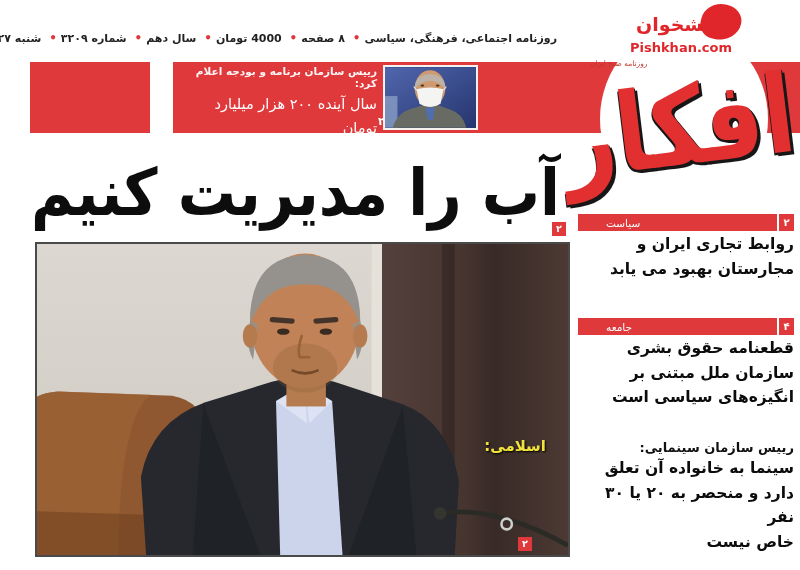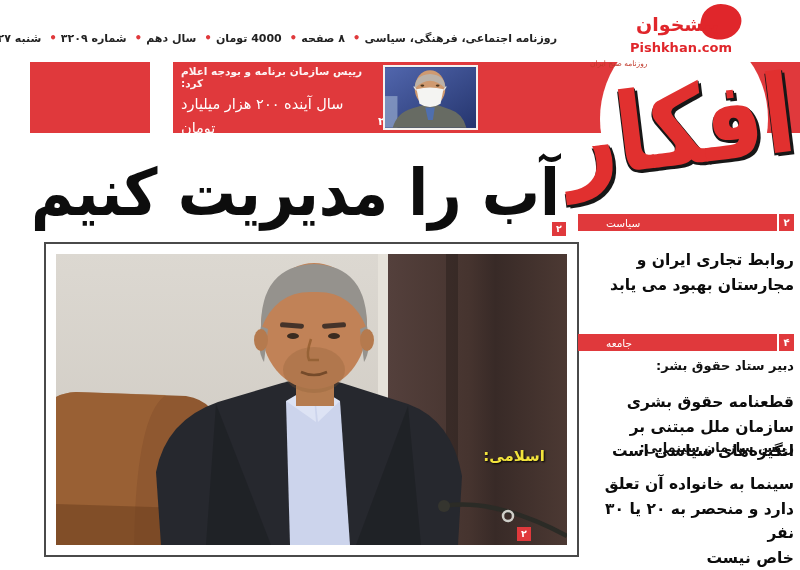--- a/index.html
+++ b/index.html
@@ -13,21 +13,21 @@
              color:#222;direction:rtl;}
   .info-item{display:inline;}
   .info-item:not(:last-child)::after{content:"•";color:#e0393c;margin:0 4px;font-size:12px;}
 
   
   .band{top:62px;height:71px;background:#e0393c;}
   #band-left{left:30px;width:120px;}
   #teaser-box{left:173px;width:417px;}
   #band-right{left:575px;width:225px;}
 
-  #teaser-text{position:absolute;left:8px;top:3px;width:196px;text-align:left;color:#fff;}
+  #teaser-text{position:absolute;left:8px;top:3px;width:196px;text-align:right;color:#fff;}
   #teaser-kicker{font-size:10.5px;font-weight:bold;opacity:.95;margin-bottom:3px;}
   #teaser-headline{font-size:14.5px;font-weight:normal;line-height:24px;white-space:pre-line;}
   #teaser-page{position:absolute;left:205px;bottom:5px;color:#fff;font-size:11px;font-weight:bold;}
   #teaser-photo{position:absolute;left:210px;top:3px;width:95px;height:65px;background:#2c3f7d;
                 border:2px solid #f4f2ef;box-sizing:border-box;}
   #teaser-photo svg{display:block;width:100%;height:100%;}
 
   
   #logo-blob{left:600px;top:26px;width:168px;height:186px;background:#fff;border-radius:50%;}
   #pishkhan-blob{left:701px;top:4px;width:40px;height:36px;background:#e0262b;
@@ -44,42 +44,42 @@
   #lead-kicker{left:50px;top:143px;width:510px;text-align:center;font-size:13px;font-weight:bold;
                color:#111;white-space:nowrap;}
   #lead-headline{left:35px;top:155px;width:525px;text-align:center;font-size:58px;font-weight:bold;
                  color:#0d0d0d;transform:scaleY(1.12);transform-origin:top center;white-space:nowrap;}
   .page-badge{width:14px;height:14px;background:#e0393c;color:#fff;font-size:9.5px;font-weight:bold;
               text-align:center;line-height:14px;}
   #lead-page{left:552px;top:222px;}
 
   
   #photo-frame{left:35px;top:242px;width:535px;height:315px;background:#fff;
-               border:2px solid #4a4a4a;box-sizing:border-box;padding:10px;margin-left:9px;}
+               border:2px solid #4a4a4a;box-sizing:border-box;}
   #photo-inner{position:relative;width:100%;height:100%;overflow:hidden;background:#d9d5ce;}
   #photo-inner svg{display:block;width:100%;height:100%;}
   #caption-speaker{position:absolute;right:22px;top:193px;color:#f2e33c;font-size:15px;
                    font-weight:bold;text-shadow:1px 1px 2px #000;}
   #caption-text{position:absolute;left:0;right:0;bottom:26px;text-align:center;color:#fff;
                 font-size:19px;font-weight:bold;
                 text-shadow:-1.5px 0 #000,1.5px 0 #000,0 -1.5px #000,0 1.5px #000,
                             1.5px 1.5px #000,-1.5px -1.5px #000,1.5px -1.5px #000,-1.5px 1.5px #000;}
   #photo-page{position:absolute;right:36px;bottom:4px;}
 
   
   .section{left:578px;width:216px;}
-  #section-politics{top:214px;} #section-society{top:334px;} #section-art{top:433px;}
+  #section-politics{top:214px;} #section-society{top:318px;} #section-art{top:433px;}
   .sec-bar{position:relative;height:17px;}
   .sec-bar-main{position:absolute;left:0;top:0;width:199px;height:17px;background:#e0393c;}
   .sec-label{position:absolute;left:28px;top:50%;transform:translateY(-50%);
              color:#fff;font-size:10.5px;font-weight:normal;}
   .sec-num{position:absolute;right:0;top:0;width:15px;height:17px;background:#e0393c;
            color:#fff;font-size:10px;font-weight:bold;text-align:center;line-height:17px;}
   .sec-kicker{margin-top:7px;text-align:right;font-size:13px;font-weight:bold;color:#111;}
-  .sec-headline{margin-top:17px;text-align:right;font-size:15.5px;font-weight:bold;color:#0c0c0c;
+  .sec-headline{margin-top:1px;text-align:right;font-size:15.5px;font-weight:bold;color:#0c0c0c;
                 line-height:24.5px;white-space:pre-line;}
 </style>
 </head>
 <body>
 
 <div id="stage">
 
   <div id="info-line" class="abs">
     <span class="info-item">روزنامه اجتماعی، فرهنگی، سیاسی</span>
     <span class="info-item">۸ صفحه</span>
@@ -198,21 +198,20 @@
 مجارستان بهبود می یابد</div>
   </div>
 
   <div id="section-society" class="abs section">
     <div class="sec-bar">
       <div class="sec-bar-main">
         <span class="sec-label">جامعه</span>
       </div>
       <div class="sec-num">۴</div>
     </div>
-    <div class="sec-kicker">دبیر ستاد حقوق بشر:</div>
     <div class="sec-headline">قطعنامه حقوق بشری
 سازمان ملل مبتنی بر
 انگیزه‌های سیاسی است</div>
   </div>
 
   <div id="section-art" class="abs section">
     <div class="sec-kicker">رییس سازمان سینمایی:</div>
     <div class="sec-headline">سینما به خانواده آن تعلق
 دارد و منحصر به ۲۰ یا ۳۰ نفر
 خاص نیست</div>

